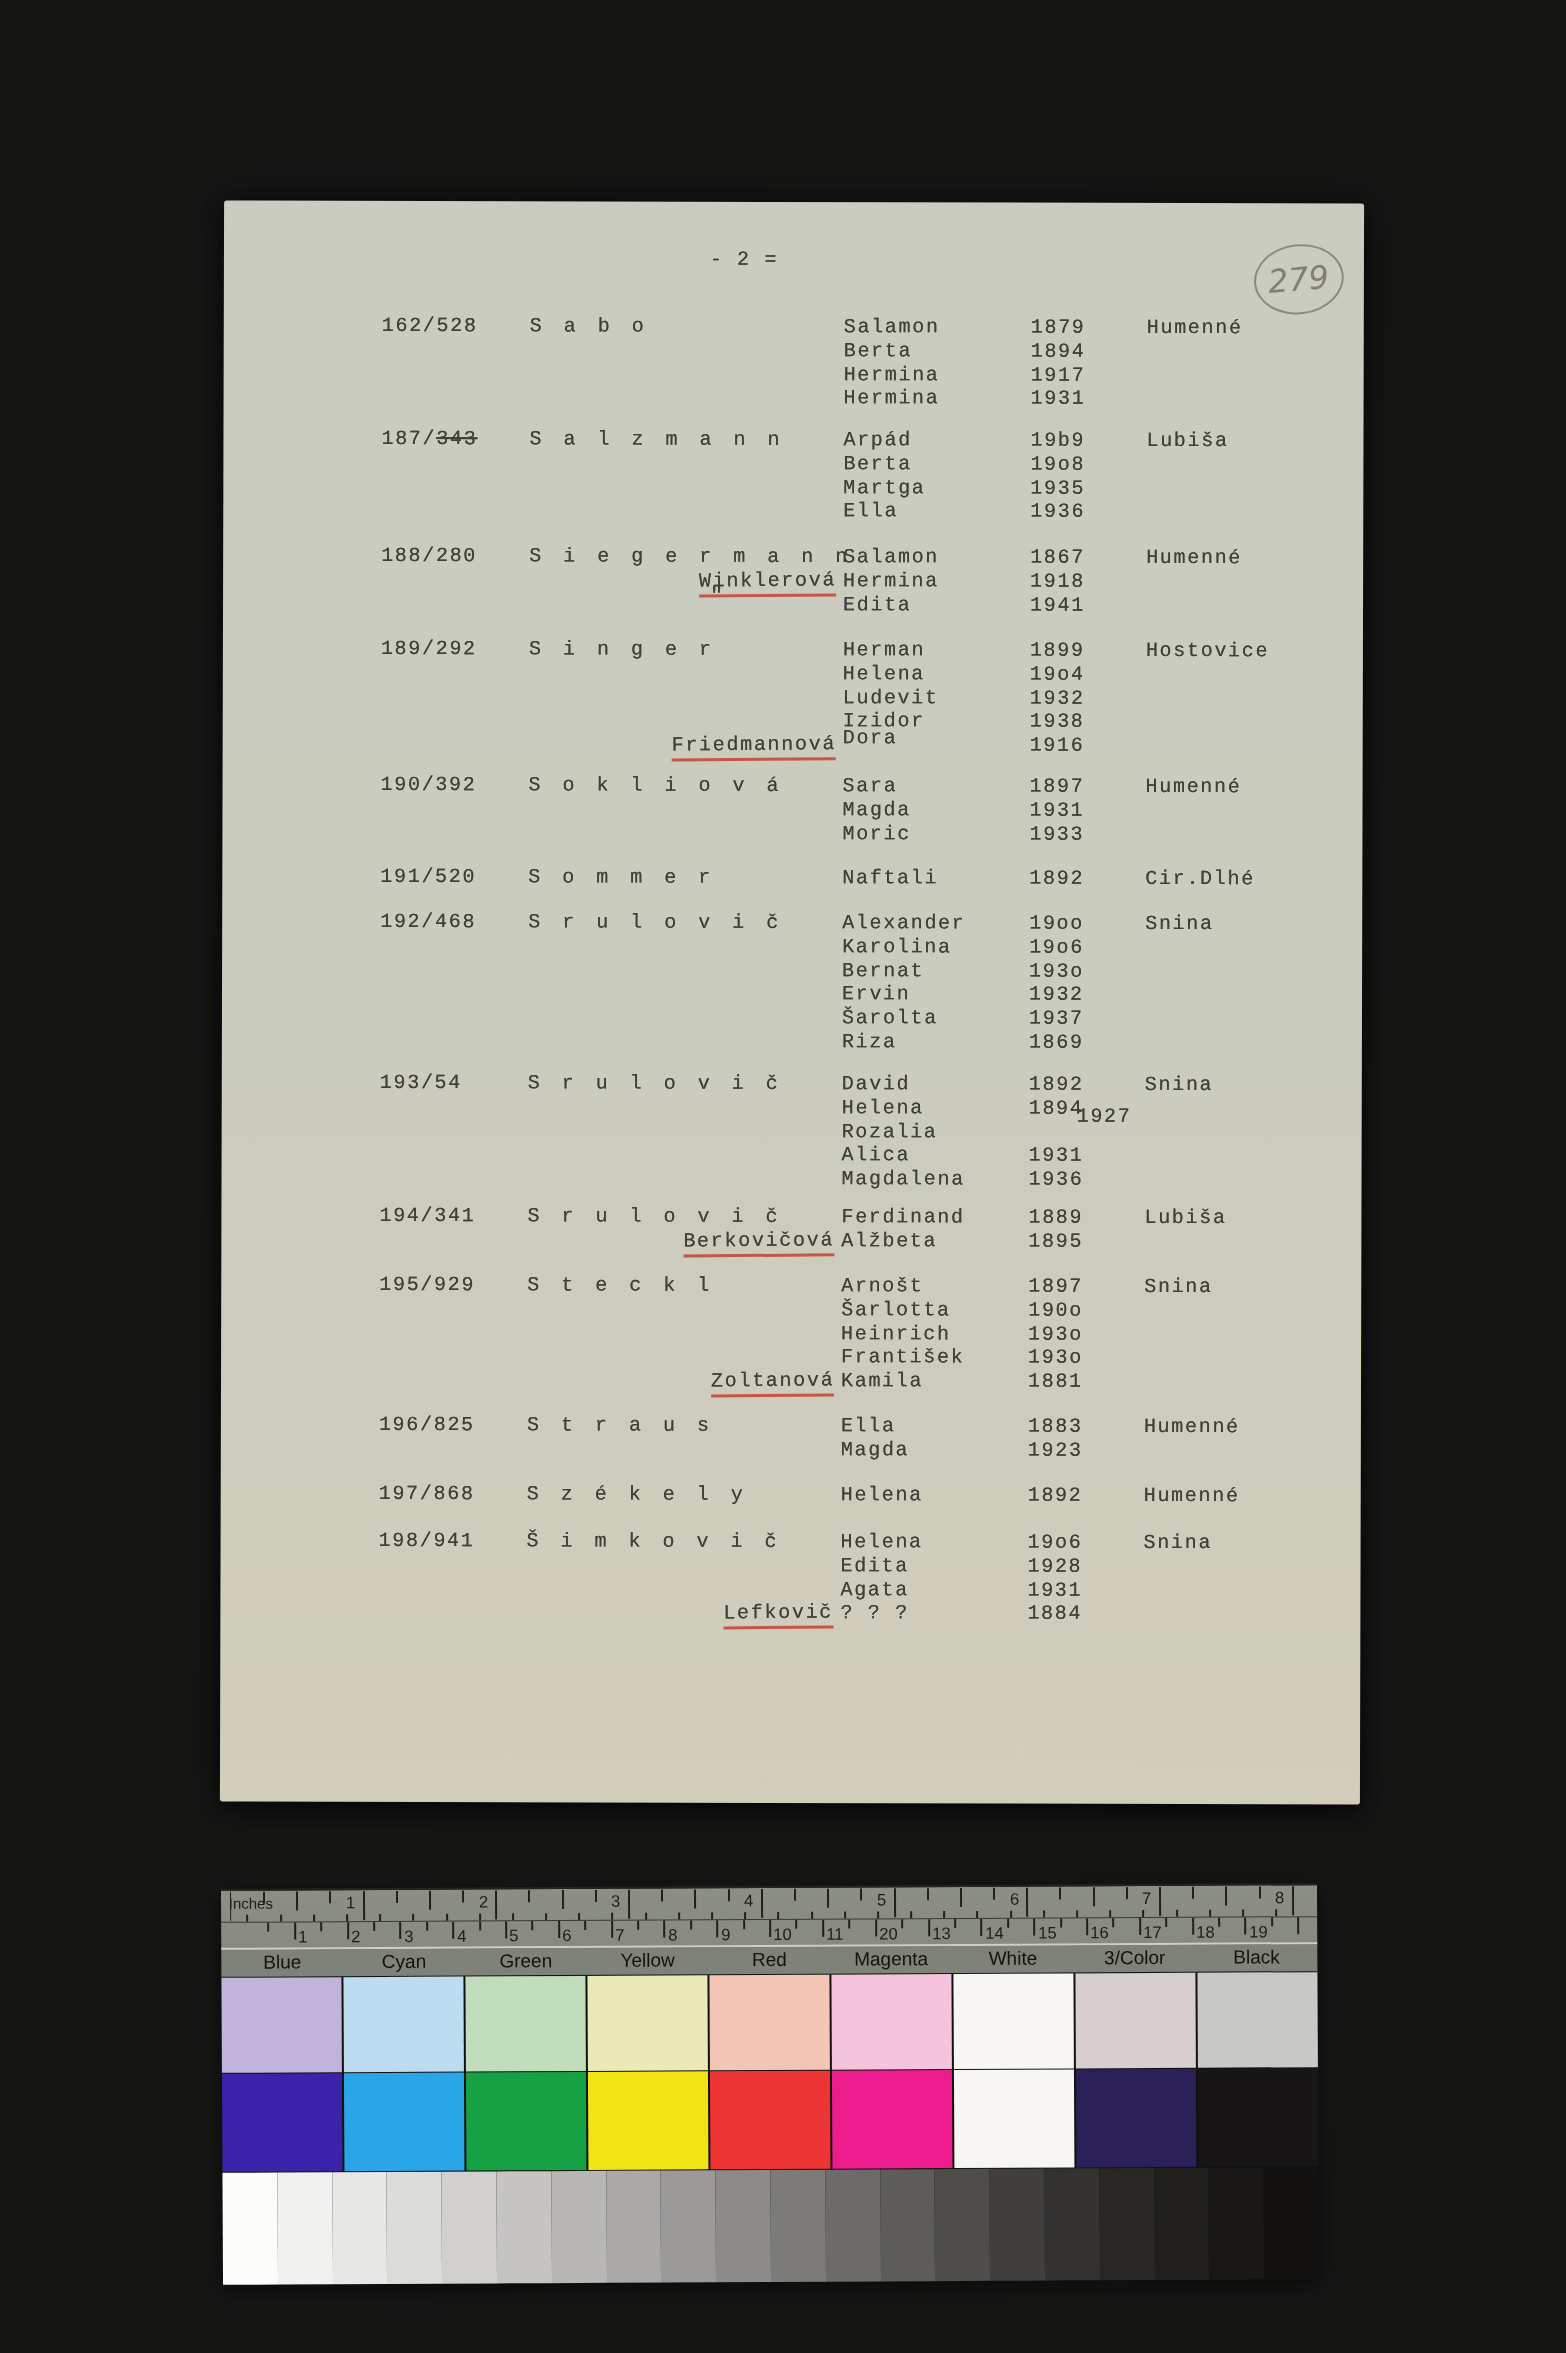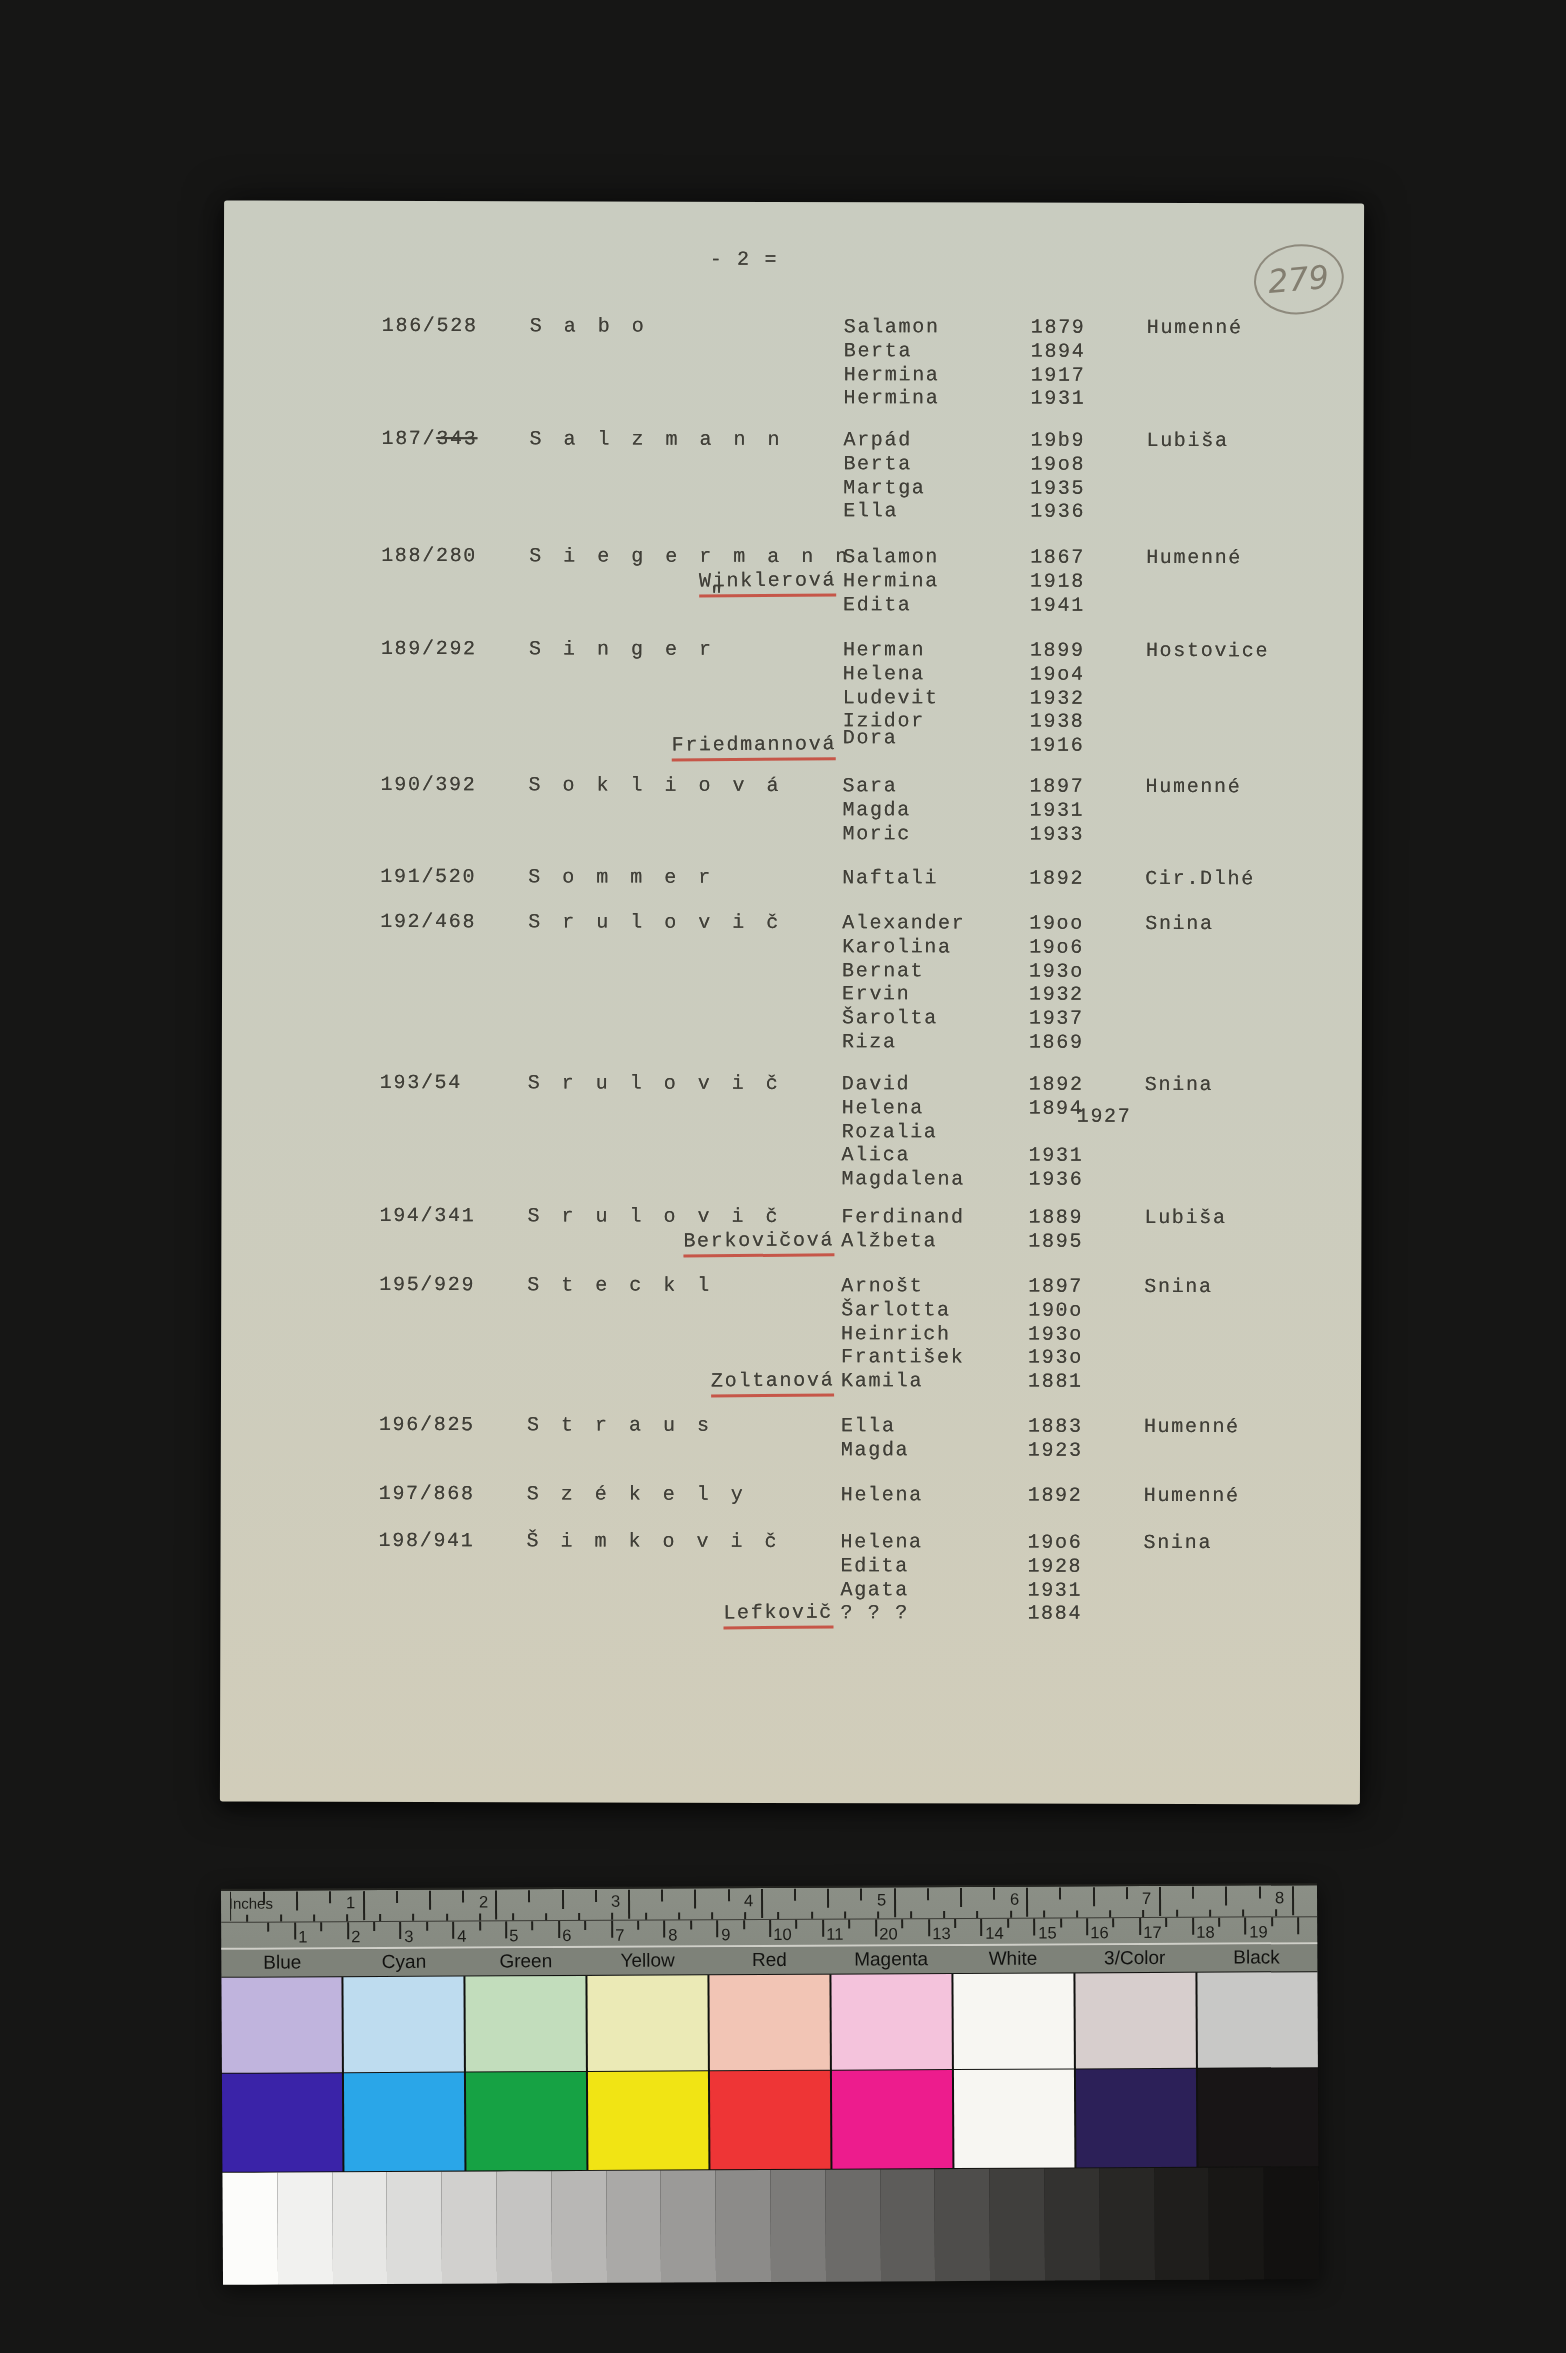--- a/index.html
+++ b/index.html
@@ -82,21 +82,21 @@
 </head>
 <body>
 
 <div class="paper">
   <div class="tw page-header">- 2 =</div>
   <div class="page-ref">
     <span>279</span>
   </div>
   <div id="entry-list">
       <div class="entry" style="top: 113px;">
-        <div class="cell tw e-no">186/528</div>
+        <div class="cell tw e-no">162/528</div>
         <div class="cell tw e-surname">S a b o</div>
         <div class="cell tw e-name" style="top: 0px;">Salamon</div>
         <div class="cell tw e-year" style="top: 0px;">1879</div>
         <div class="cell tw e-name" style="top: 24px;">Berta</div>
         <div class="cell tw e-year" style="top: 24px;">1894</div>
         <div class="cell tw e-name" style="top: 48px;">Hermina</div>
         <div class="cell tw e-year" style="top: 48px;">1917</div>
         <div class="cell tw e-name" style="top: 71px;">Hermina</div>
         <div class="cell tw e-year" style="top: 71px;">1931</div>
         <div class="cell tw e-town">Humenné</div>

